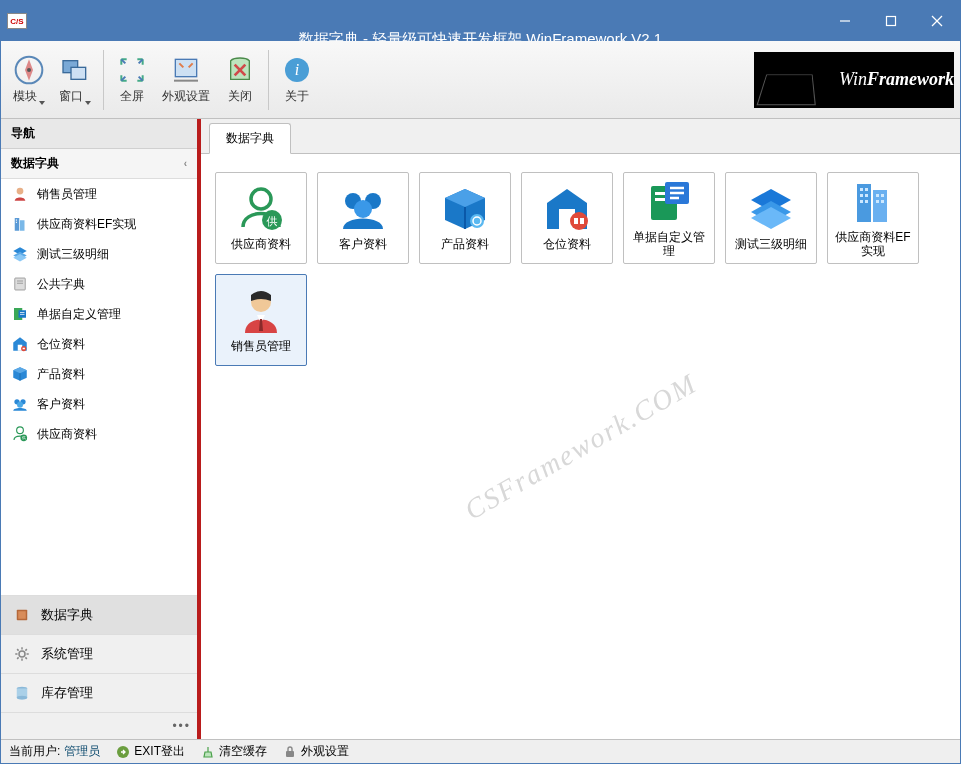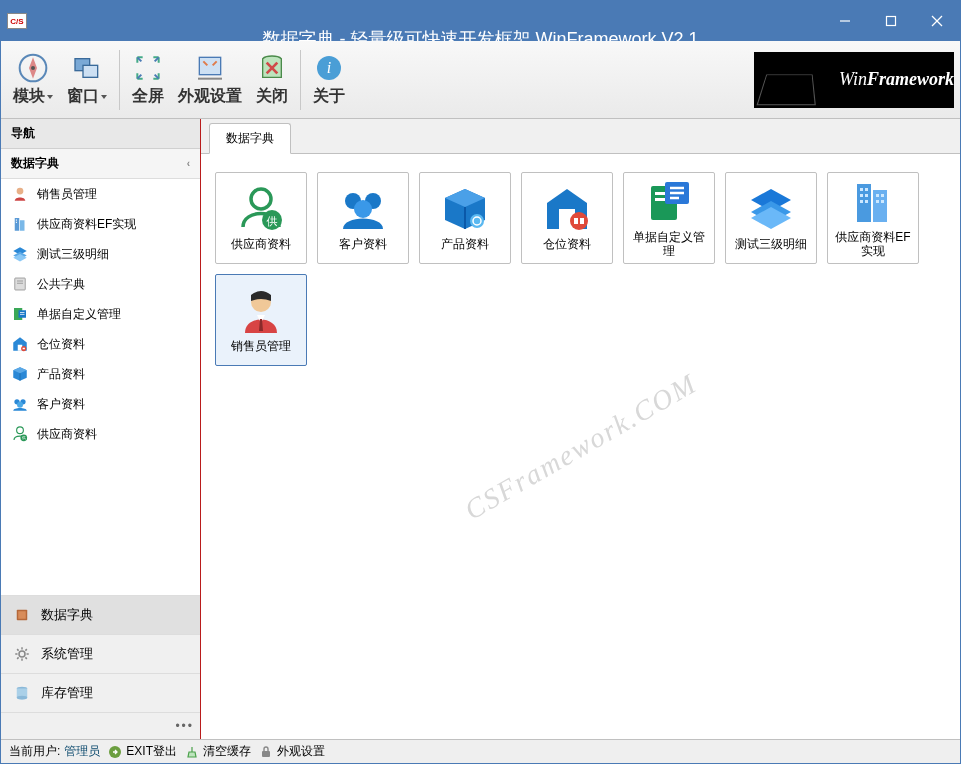--- a/index.html
+++ b/index.html
@@ -1,40 +1,40 @@
 <!DOCTYPE html>
 <html><head>
 <meta charset="utf-8">
 <style>
 * { margin: 0; padding: 0; box-sizing: border-box; }
 body { font-family: "Microsoft YaHei", "Segoe UI", sans-serif; font-size: 12px; background: #fff; width: 961px; height: 764px; overflow: hidden; display: flex; flex-direction: column; border: 1px solid #4a7ab5; }
 
 
 .titlebar { background: #4a7ab5; height: 40px; display: flex; align-items: center; color: #fff; position: relative; }
 .titlebar-icon { width: 20px; height: 16px; margin-left: 6px; background: #fff; border: 1px solid #888; display: flex; align-items: center; justify-content: center; font-size: 8px; color: #c00; font-weight: bold; }
-.titlebar-title { position: absolute; left: 50%; transform: translateX(-50%); font-size: 18px; margin-top: 36px; }
+.titlebar-title { position: absolute; left: 50%; transform: translateX(-50%); font-size: 15px; margin-top: 36px; }
 .titlebar-controls { margin-left: auto; display: flex; }
 .titlebar-btn { width: 46px; height: 28px; display: flex; align-items: center; justify-content: center; cursor: pointer; }
 .titlebar-btn svg { width: 12px; height: 12px; }
 
 
 .ribbon { height: 78px; background: linear-gradient(#f8f8f8, #eaeaea); border-bottom: 1px solid #c0c0c0; display: flex; align-items: center; padding: 4px 6px; gap: 2px; position: relative; }
 .ribbon-btn { display: flex; flex-direction: column; align-items: center; justify-content: center; padding: 4px 6px; border-radius: 3px; cursor: pointer; min-width: 40px; }
 .ribbon-icon { width: 32px; height: 32px; display: flex; align-items: center; justify-content: center; margin-bottom: 2px; }
-.ribbon-label { font-size: 16px; color: #333; display: flex; align-items: center; gap: 2px; font-weight: bold; }
+.ribbon-label { font-size: 12px; color: #333; display: flex; align-items: flex-end; gap: 2px; }
 .ribbon-sep { width: 1px; height: 60px; background: #c8c8c8; margin: 0 4px; }
 .ribbon-logo { margin-left: auto; width: 200px; height: 56px; background: #000; color: #fff; display: flex; align-items: center; justify-content: flex-end; font-style: italic; font-size: 18px; position: relative; font-family: Georgia, serif; }
 .ribbon-logo::before { content: ""; position: absolute; left: 8px; bottom: 4px; width: 50px; height: 30px; border: 1px solid #555; transform: skew(-6deg) perspective(40px) rotateX(18deg); }
 .chevron-down { width: 0; height: 0; border-left: 3px solid transparent; border-right: 3px solid transparent; border-top: 4px solid #555; }
 
 
 .main { flex: 1; display: flex; min-height: 0; }
 
 
-.sidebar { width: 200px; background: #f0f0f0; border-right: 1px solid #b91c1c; display: flex; flex-direction: column; }
+.sidebar { width: 200px; background: #f0f0f0; border-right: 4px solid #b91c1c; display: flex; flex-direction: column; }
 .sidebar-header { background: #e8e8e8; padding: 6px 10px; font-weight: bold; border-bottom: 1px solid #d0d0d0; display: flex; align-items: center; }
 .sidebar-group { background: #f5f5f5; padding: 6px 10px; font-weight: bold; border-bottom: 1px solid #ddd; display: flex; align-items: center; justify-content: space-between; }
 .sidebar-list { flex: 1; overflow-y: auto; background: #fff; }
 .sidebar-item { padding: 6px 10px; display: flex; align-items: center; gap: 8px; cursor: pointer; }
 .sidebar-bottom-item { padding: 10px 12px; border-top: 1px solid #ddd; display: flex; align-items: center; gap: 10px; cursor: pointer; font-size: 13px; }
 .sidebar-bottom-item.active { background: #e0e0e0; }
 .sidebar-overflow { padding: 6px; text-align: right; border-top: 1px solid #ddd; color: #666; letter-spacing: 2px; }
 .item-icon { width: 18px; height: 18px; display: flex; align-items: center; justify-content: center; flex-shrink: 0; }
 
 
@@ -44,21 +44,21 @@
 .content-body { flex: 1; padding: 18px 14px; display: flex; flex-wrap: wrap; align-content: flex-start; gap: 10px; position: relative; }
 .watermark { position: absolute; top: 50%; left: 50%; transform: translate(-50%, -50%) rotate(-30deg); font-size: 28px; color: #d8d8d8; font-style: italic; pointer-events: none; letter-spacing: 2px; font-family: Georgia, serif; }
 
 
 .tile { width: 92px; height: 92px; border: 1px solid #c0c0c0; border-radius: 2px; display: flex; flex-direction: column; align-items: center; justify-content: center; cursor: pointer; background: #fff; padding: 4px; }
 .tile.selected { border: 1px solid #4a7ab5; background: #eaf2fb; }
 .tile-icon { width: 48px; height: 48px; display: flex; align-items: center; justify-content: center; margin-bottom: 4px; }
 .tile-label { font-size: 12px; text-align: center; line-height: 1.2; }
 
 
-.statusbar { height: 24px; background: #efefef; border-top: 1px solid #c0c0c0; display: flex; align-items: center; padding: 0 8px; gap: 8px; font-size: 12px; }
+.statusbar { height: 24px; background: #efefef; border-top: 1px solid #c0c0c0; display: flex; align-items: center; padding: 0 8px; gap: 16px; font-size: 12px; }
 .status-item { display: flex; align-items: center; gap: 4px; }
 .status-red { color: #0c4a6e; }
 .status-icon { width: 14px; height: 14px; display: flex; align-items: center; justify-content: center; }
 </style>
 </head>
 <body>
 
 <div class="titlebar">
   <div class="titlebar-icon">C/S</div>
   <div class="titlebar-title">数据字典 - 轻量级可快速开发框架 WinFramework V2.1</div>

